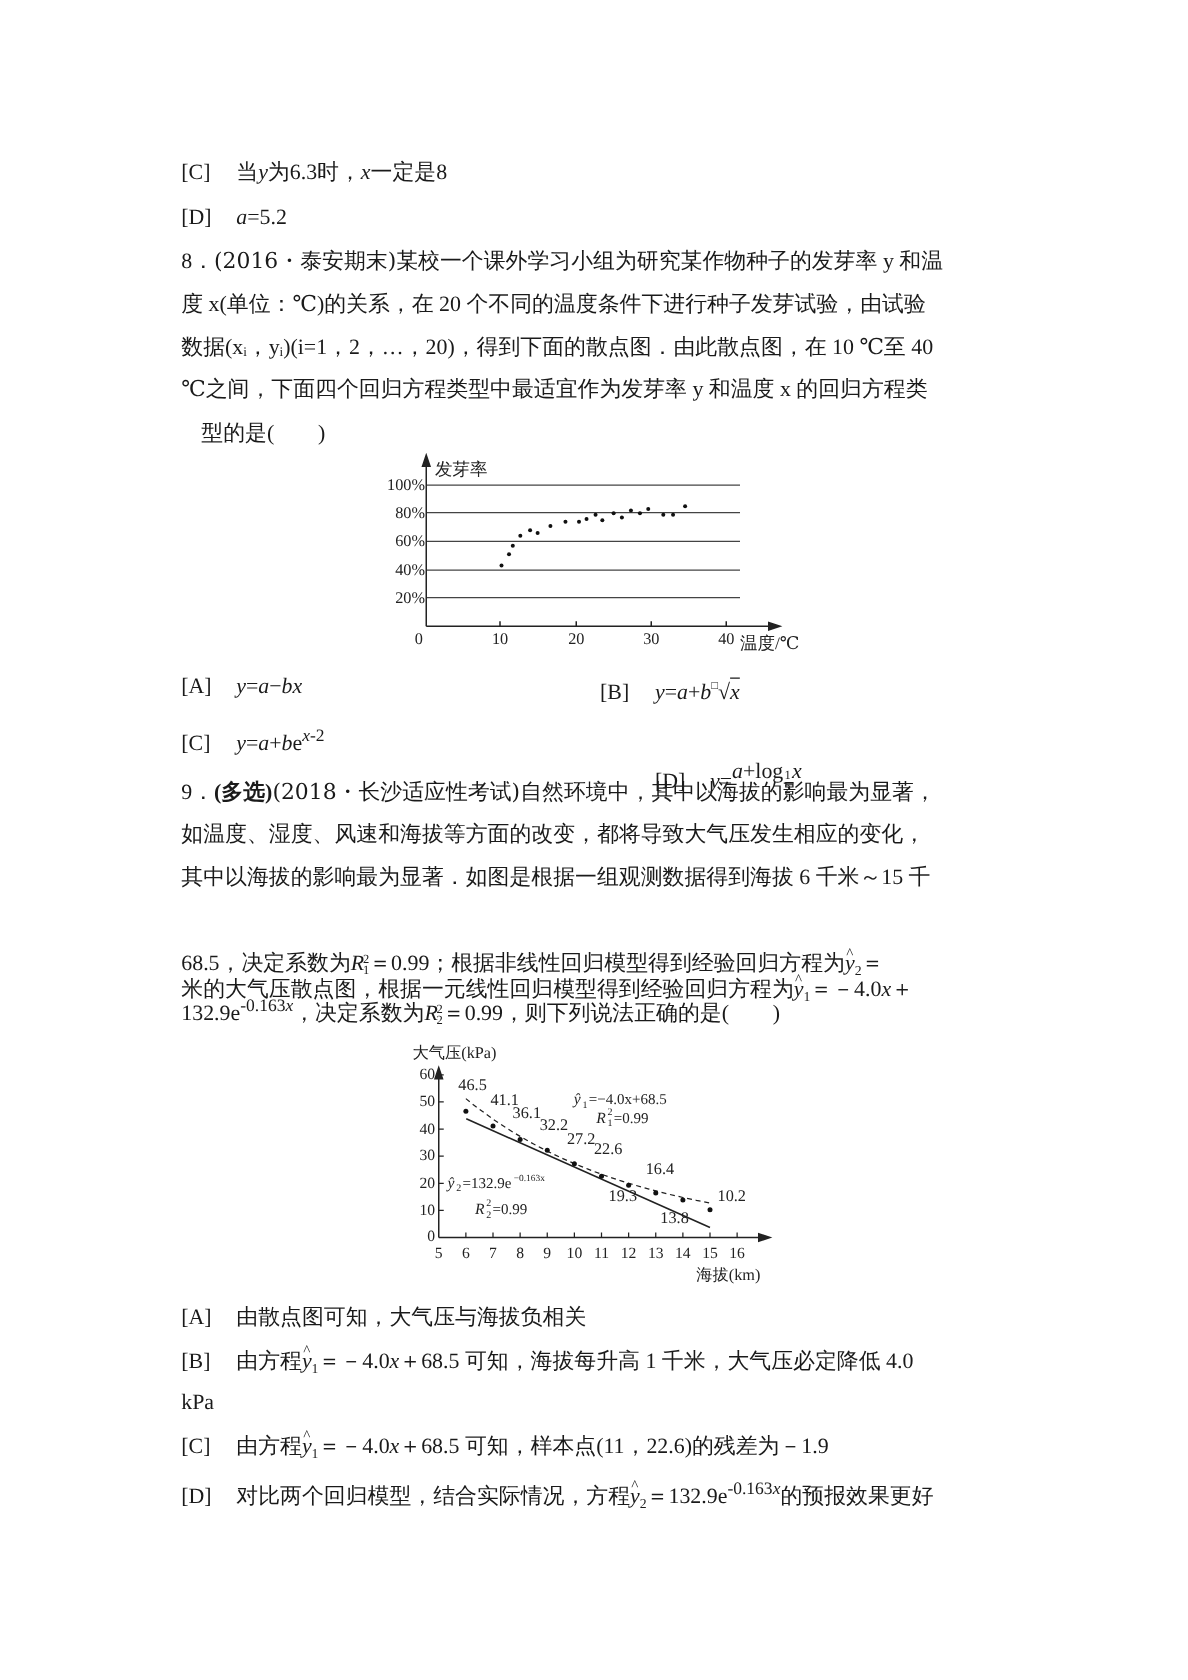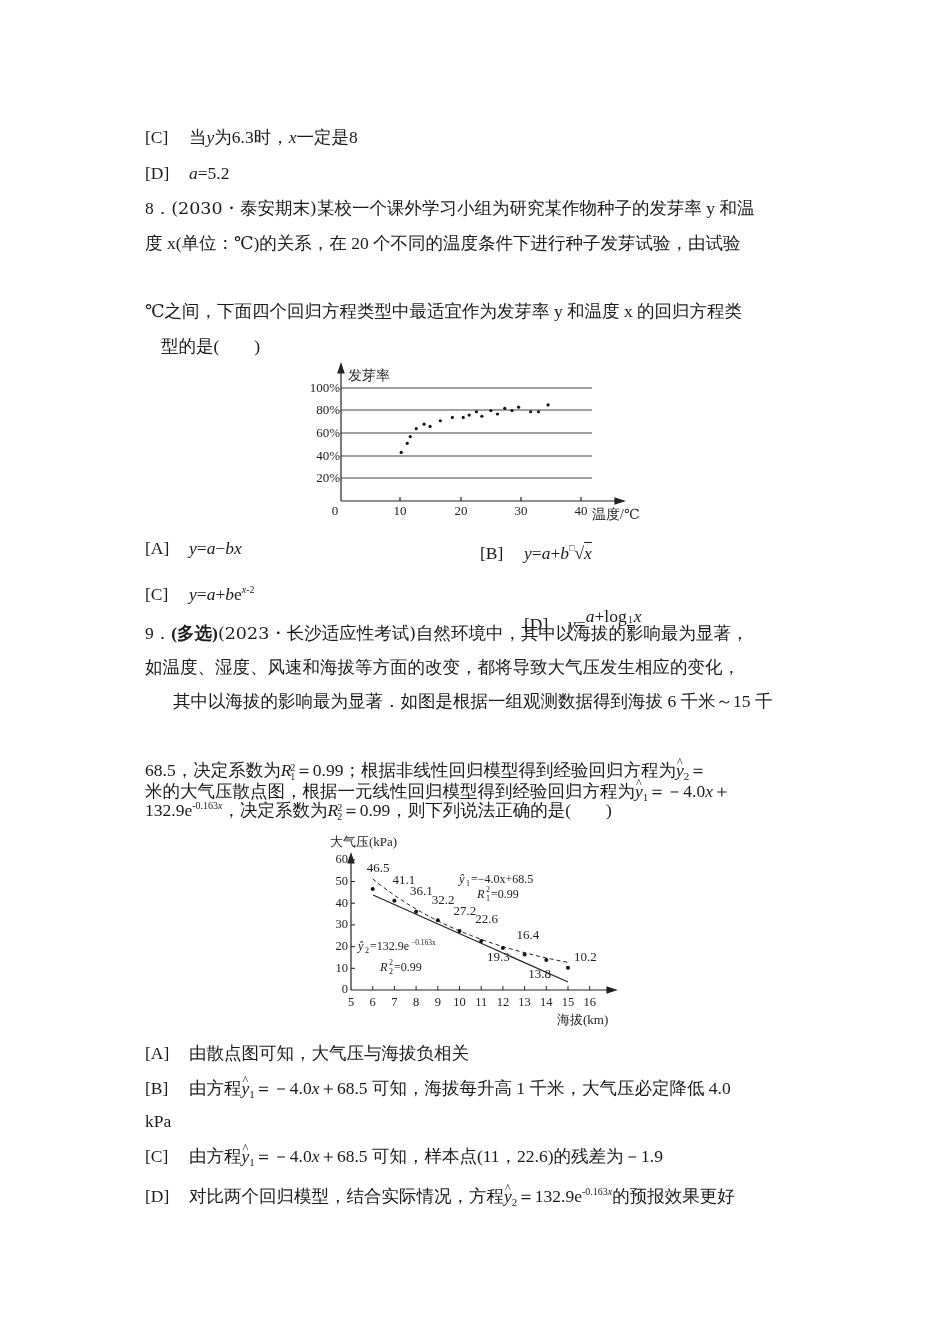--- a/index.html
+++ b/index.html
@@ -3,21 +3,21 @@
 <meta charset="utf-8">
 <style>
   html, body { margin: 0; padding: 0; background: #ffffff; }
   body { width: 950px; height: 1344px; position: relative; overflow: hidden;
          font-family: "Liberation Serif", "DejaVu Serif", serif; color: #1a1a1a; }
   .page { position: absolute; left: 0; top: 0; width: 810px; height: 1344px; }
   .line { position: absolute; left: 145px; font-size: 17.5px; line-height: 22px; white-space: nowrap; }
   .lbl { display: inline-block; width: 44px; }
   .it { font-style: italic; }
   .sub { font-size: 11px; vertical-align: -4px; }
-  .sup { font-size: 10px; vertical-align: 7px; }
+  .sup { font-size: 14px; vertical-align: 7px; }
   .kai { font-family: "DejaVu Serif", serif; }
   .bold { font-weight: bold; margin-top: 24px; }
   .hat { position: relative; font-style: italic; }
   .hat::before { content: "^"; position: absolute; left: 1px; top: -9px; font-size: 12px; font-style: normal; }
   .supsub { display: inline-block; vertical-align: middle; line-height: 9px; font-size: 10px; margin-left: -1px; }
   .supsub span { display: block; }
   .chart { position: absolute; }
   svg text { font-family: "Liberation Serif", "DejaVu Serif", serif; }
   .opt-col2 { position: absolute; left: 480px; }
   .frac { display: inline-block; vertical-align: -10px; text-align: center; font-size: 10px; line-height: 10px; }
@@ -30,23 +30,24 @@
 <div class="page">
 
   <div class="line" style="top:126px;">
     <span class="lbl">[C]</span><span>当</span><span class="it">y</span><span>为6.3时，</span><span class="it">x</span><span>一定是8</span>
   </div>
   <div class="line" style="top:162px;">
     <span class="lbl">[D]</span><span class="it">a</span><span>=5.2</span>
   </div>
 
   <div class="line" style="top:197px;">
-    <span>8．</span><span class="kai">(2030・泰安期末)</span><span>某校一个课外学习小组为研究某作物种子的发芽率 y 和温</span>
+    <span>8．</span><span class="kai">(2016・泰安期末)</span><span>某校一个课外学习小组为研究某作物种子的发芽率 y 和温</span>
   </div>
   <div class="line" style="top:232px;"><span>度 x(单位：℃)的关系，在 20 个不同的温度条件下进行种子发芽试验，由试验</span></div>
+  <div class="line" style="top:266px;"><span>数据(xᵢ，yᵢ)(i=1，2，…，20)，得到下面的散点图．由此散点图，在 10 ℃至 40</span></div>
   <div class="line" style="top:300px;"><span>℃之间，下面四个回归方程类型中最适宜作为发芽率 y 和温度 x 的回归方程类</span></div>
   <div class="line" style="top:335px;margin-left:16px;"><span>型的是(　　)</span></div>
 
   <svg class="chart" style="left:300px; top:362px;" width="350" height="165" viewBox="300 362 350 165">
     <g stroke="#444" stroke-width="1">
       <line x1="341" y1="388" x2="592" y2="388"></line>
       <line x1="341" y1="410" x2="592" y2="410"></line>
       <line x1="341" y1="433" x2="592" y2="433"></line>
       <line x1="341" y1="456" x2="592" y2="456"></line>
       <line x1="341" y1="478" x2="592" y2="478"></line>
@@ -106,24 +107,24 @@
     <span class="lbl">[B]</span><span class="it">y</span>=<span class="it">a</span>+<span class="it">b</span><span style="font-size:9px;vertical-align:8px;">□</span><span>√</span><span class="it" style="text-decoration:overline;">x</span>
   </div>
   <div class="line" style="top:579px;">
     <span class="lbl">[C]</span><span class="it">y</span>=<span class="it">a</span>+<span class="it">b</span>e<span class="sup"><span class="it">x</span>-2</span>
   </div>
   <div class="line opt-col2" style="top:605px;margin-left:44px;">
     <span class="lbl">[D]</span><span class="it">y</span>=<span style="vertical-align:8px;"><span class="it">a</span>+log<span class="frac" style="vertical-align:-12px;"><span class="num">1</span><span>2</span></span><span class="it">x</span></span>
   </div>
 
   <div class="line" style="top:622px;">
-    <span>9．</span><span class="bold">(多选)</span><span class="kai">(2023・长沙适应性考试)</span><span>自然环境中，其中以海拔的影响最为显著，</span>
+    <span>9．</span><span class="bold">(多选)</span><span class="kai">(2018・长沙适应性考试)</span><span>自然环境中，其中以海拔的影响最为显著，</span>
   </div>
   <div class="line" style="top:656px;"><span>如温度、湿度、风速和海拔等方面的改变，都将导致大气压发生相应的变化，</span></div>
-  <div class="line" style="top:690px;margin-left:28px;"><span>其中以海拔的影响最为显著．如图是根据一组观测数据得到海拔 6 千米～15 千</span></div>
+  <div class="line" style="top:690px;"><span>其中以海拔的影响最为显著．如图是根据一组观测数据得到海拔 6 千米～15 千</span></div>
   <div class="line" style="top:740px;margin-top:40px;">米的大气压散点图，根据一元线性回归模型得到经验回归方程为<span class="hat">y</span><span class="sub">1</span>＝－4.0<span class="it">x</span>＋</div>
   <div class="line" style="top:759px;">68.5，决定系数为<span class="it">R</span><span class="supsub"><span>2</span><span>1</span></span>＝0.99；根据非线性回归模型得到经验回归方程为<span class="hat">y</span><span class="sub">2</span>＝</div>
   <div class="line" style="top:795px;">132.9e<span class="sup">-0.163<span class="it">x</span></span>，决定系数为<span class="it">R</span><span class="supsub"><span>2</span><span>2</span></span>＝0.99，则下列说法正确的是(　　)</div>
 
   <svg class="chart" style="left:320px; top:830px;" width="310" height="200" viewBox="320 830 310 200">
     <g stroke="#222" stroke-width="1.2" fill="#222">
       <line x1="351" y1="990" x2="612" y2="990"></line>
       <polygon points="616,990 607,987 607,993"></polygon>
       <line x1="351" y1="990" x2="351" y2="858"></line>
       <polygon points="351,854 348,863 354,863"></polygon>

